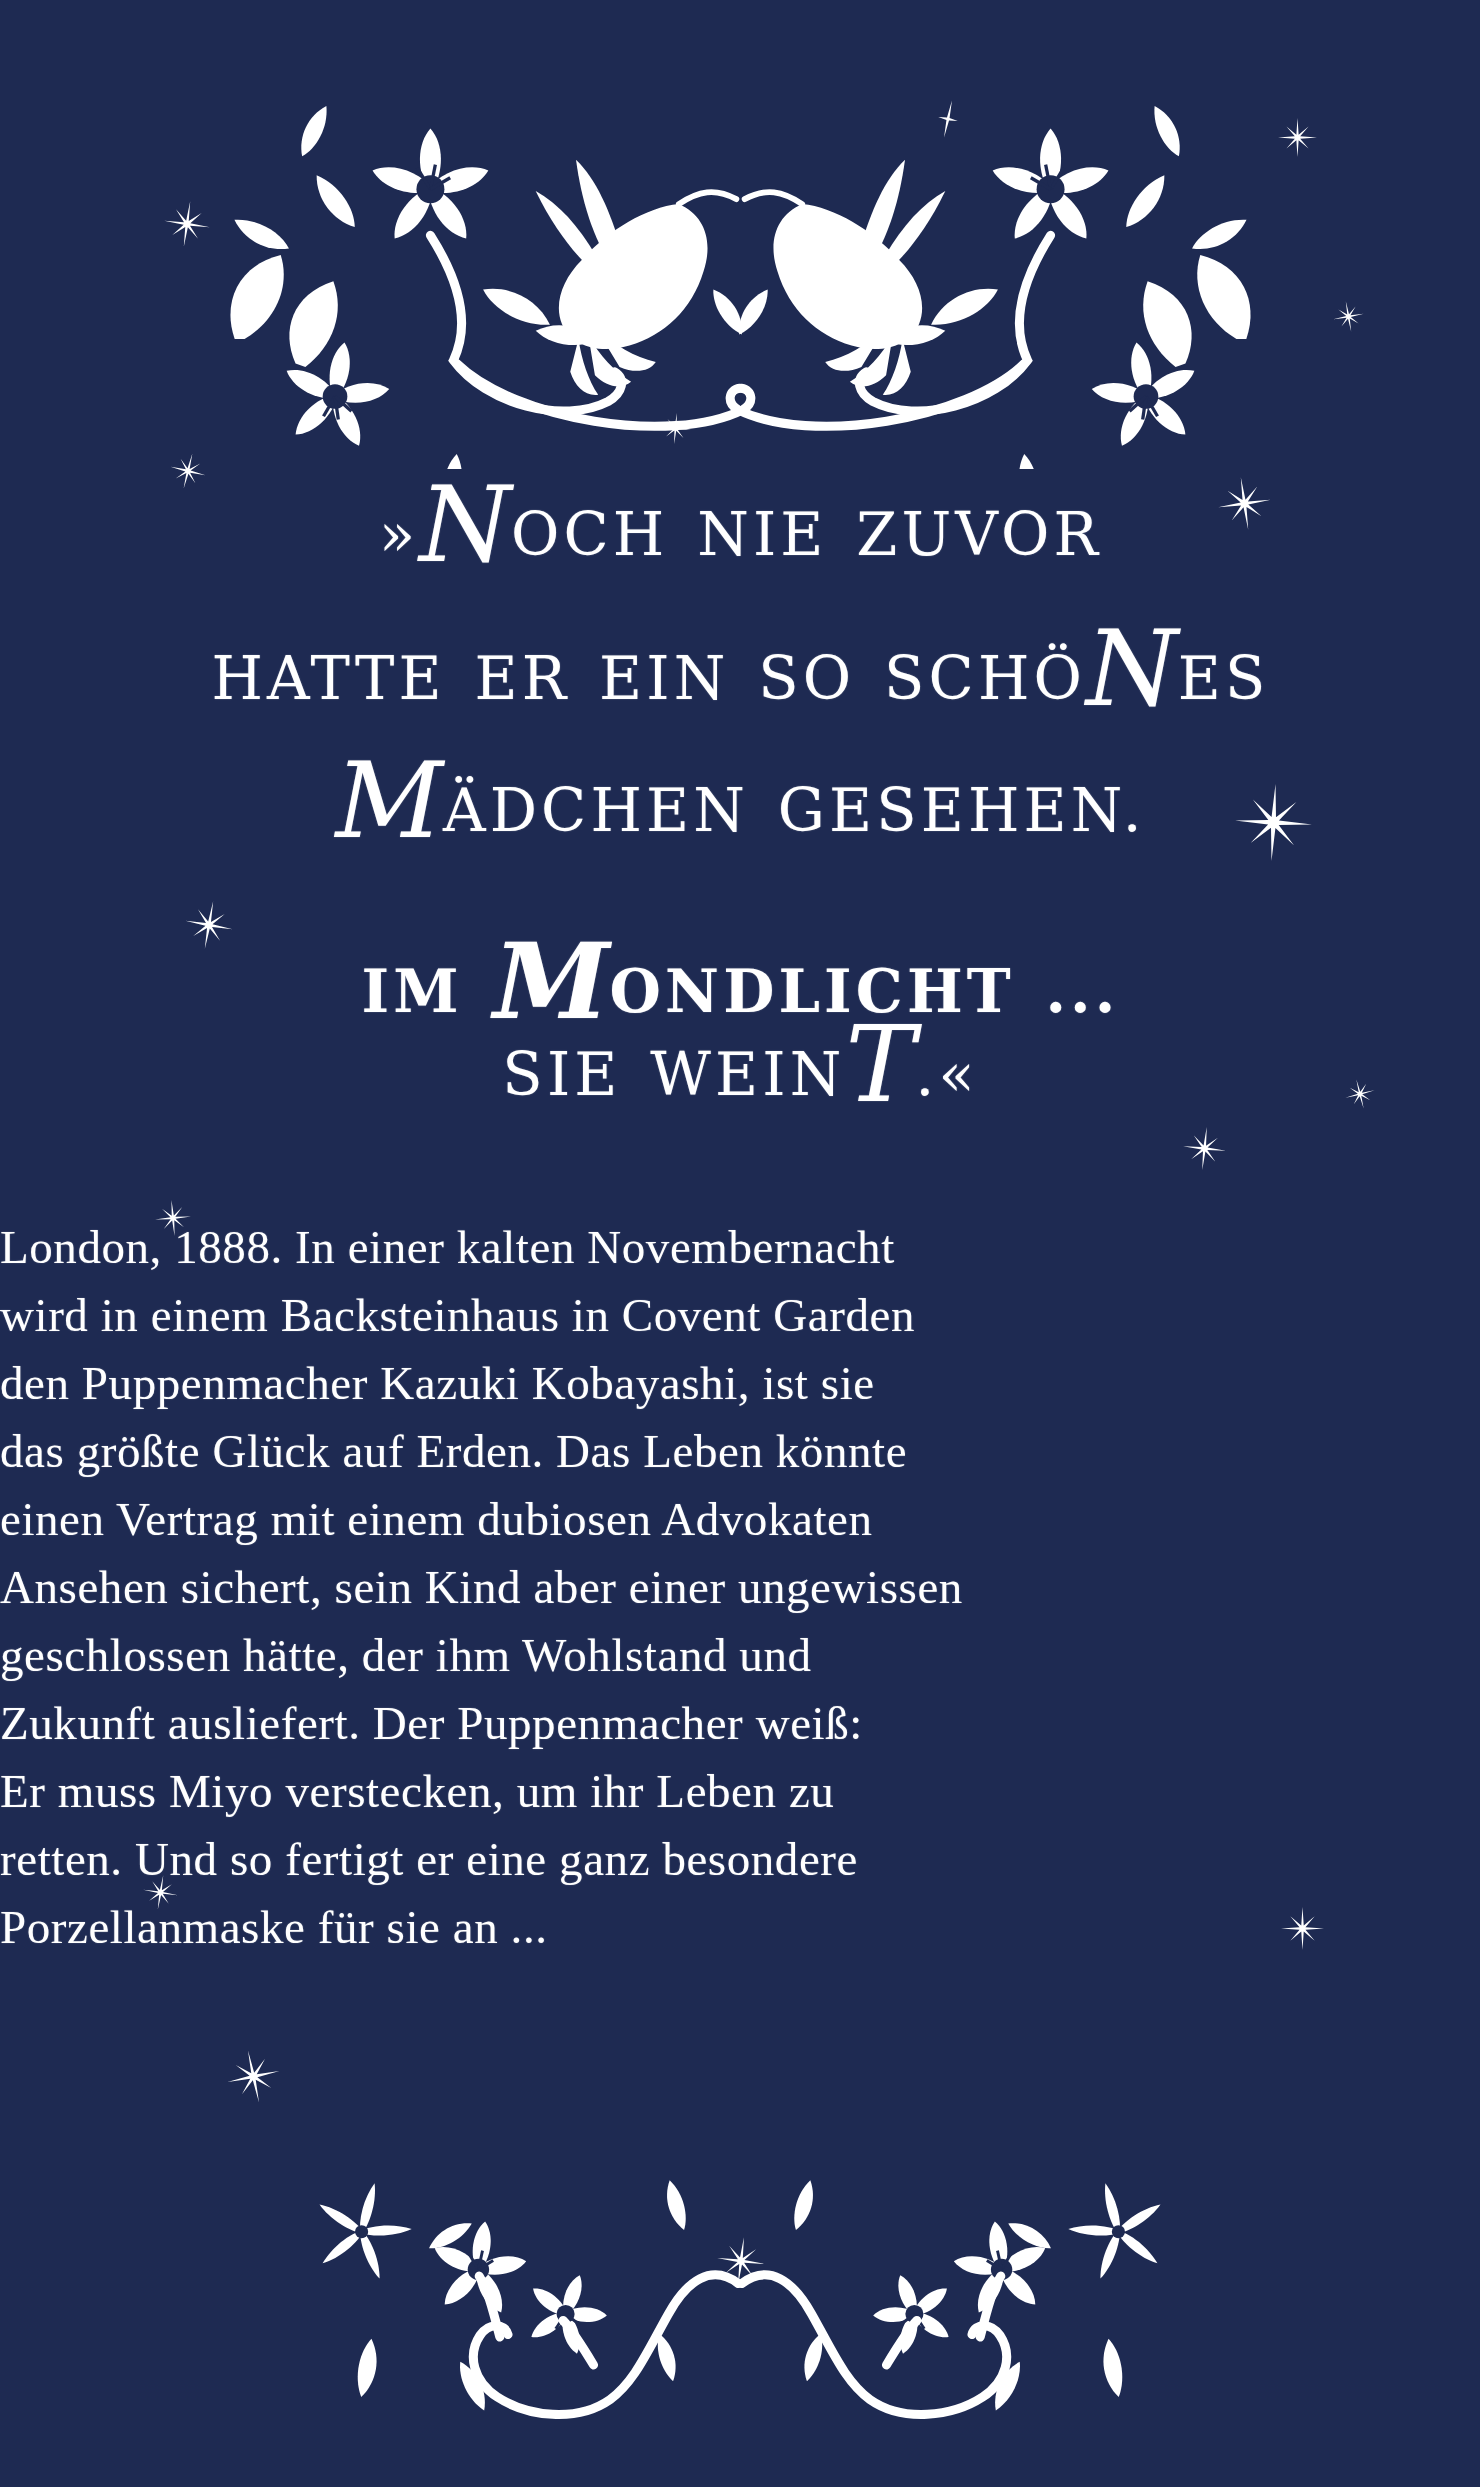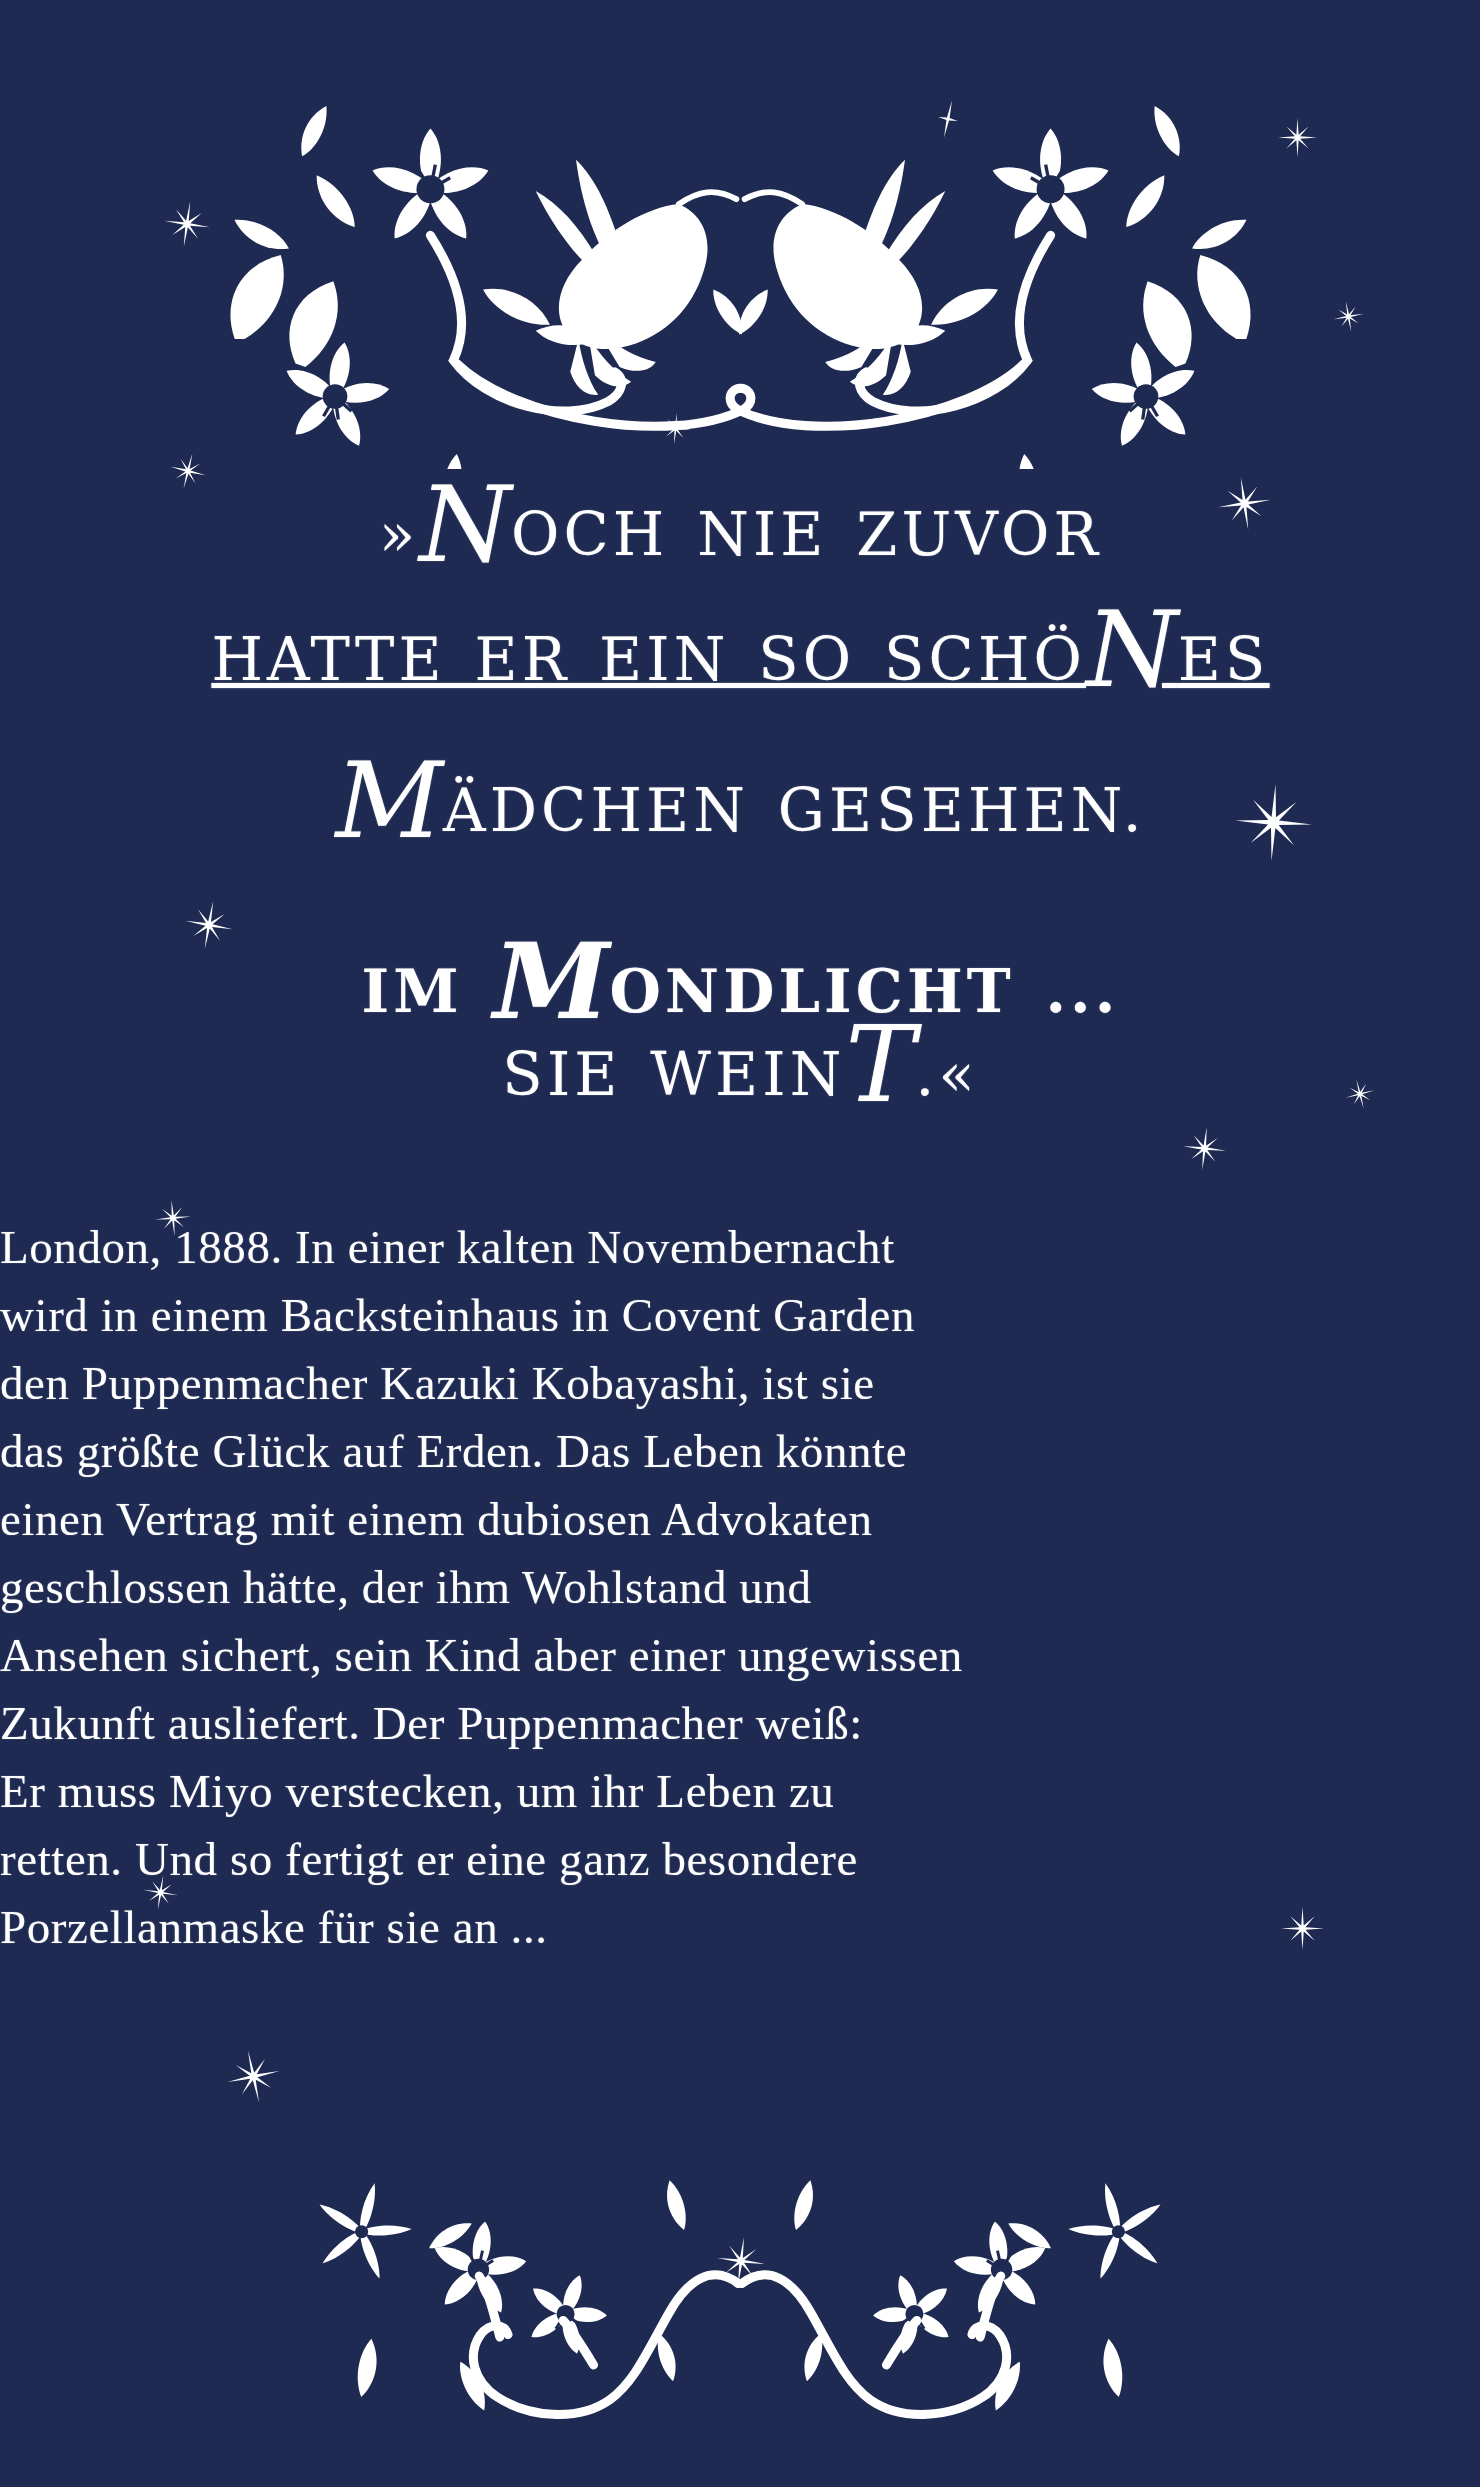--- a/index.html
+++ b/index.html
@@ -98,34 +98,34 @@
         <path d="M460,318 C474,342 492,362 512,374 C500,384 482,380 468,366 Z"></path>
         <path d="M448,322 C452,348 460,372 472,390 C456,392 444,380 438,362 Z"></path>
         <path d="M540,268 l16,18 l10,-10 Z"></path>
       </g>
     </g>
     <use href="#topHalf" transform="translate(1290,0) scale(-1,1)"></use>
   </svg>
 
   <div id="quote">
       <div class="qline" style="top: 505px;"><span class="reg">»</span><span class="initial">N</span><span class="reg">OCH NIE ZUVOR</span></div>
-      <div class="qline" style="top: 630px; text-decoration: underline;"><span class="reg">HATTE ER EIN SO SCHÖ</span><span class="initial">N</span><span class="reg">ES</span></div>
+      <div class="qline" style="top: 649px;"><span class="reg">HATTE ER EIN SO SCHÖ</span><span class="initial">N</span><span class="reg">ES</span></div>
       <div class="qline" style="top: 781px;"><span class="initial">M</span><span class="reg">ÄDCHEN GESEHEN.</span></div>
       <div class="qline" style="top: 962px; font-weight: bold;"><span class="reg">IM </span><span class="initial">M</span><span class="reg">ONDLICHT ...</span></div>
       <div class="qline" style="top: 1045px;"><span class="reg">SIE WEIN</span><span class="initial">T</span><span class="reg">.«</span></div>
     </div>
 
   <div class="synopsis" id="synopsis">
       <div class="sline">London, 1888. In einer kalten Novembernacht</div>
       <div class="sline">wird in einem Backsteinhaus in Covent Garden</div>
       <div class="sline">den Puppenmacher Kazuki Kobayashi, ist sie</div>
       <div class="sline">das größte Glück auf Erden. Das Leben könnte</div>
       <div class="sline">einen Vertrag mit einem dubiosen Advokaten</div>
+      <div class="sline">Ansehen sichert, sein Kind aber einer ungewissen</div>
       <div class="sline">geschlossen hätte, der ihm Wohlstand und</div>
-      <div class="sline">Ansehen sichert, sein Kind aber einer ungewissen</div>
       <div class="sline">Zukunft ausliefert. Der Puppenmacher weiß:</div>
       <div class="sline">Er muss Miyo verstecken, um ihr Leben zu</div>
       <div class="sline">retten. Und so fertigt er eine ganz besondere</div>
       <div class="sline">Porzellanmaske für sie an ...</div>
     </div>
 
   <svg class="ornament" style="left:304px;top:2164px;" width="872" height="272" viewBox="0 0 1060 330">
     <defs>
       <path id="pt2" d="M0,0 C-15,-22 -13,-50 0,-64 C13,-50 15,-22 0,0 Z"></path>
       <path id="sp" d="M0,0 C-8,-18 -8,-46 0,-66 C8,-46 8,-18 0,0 Z"></path>

